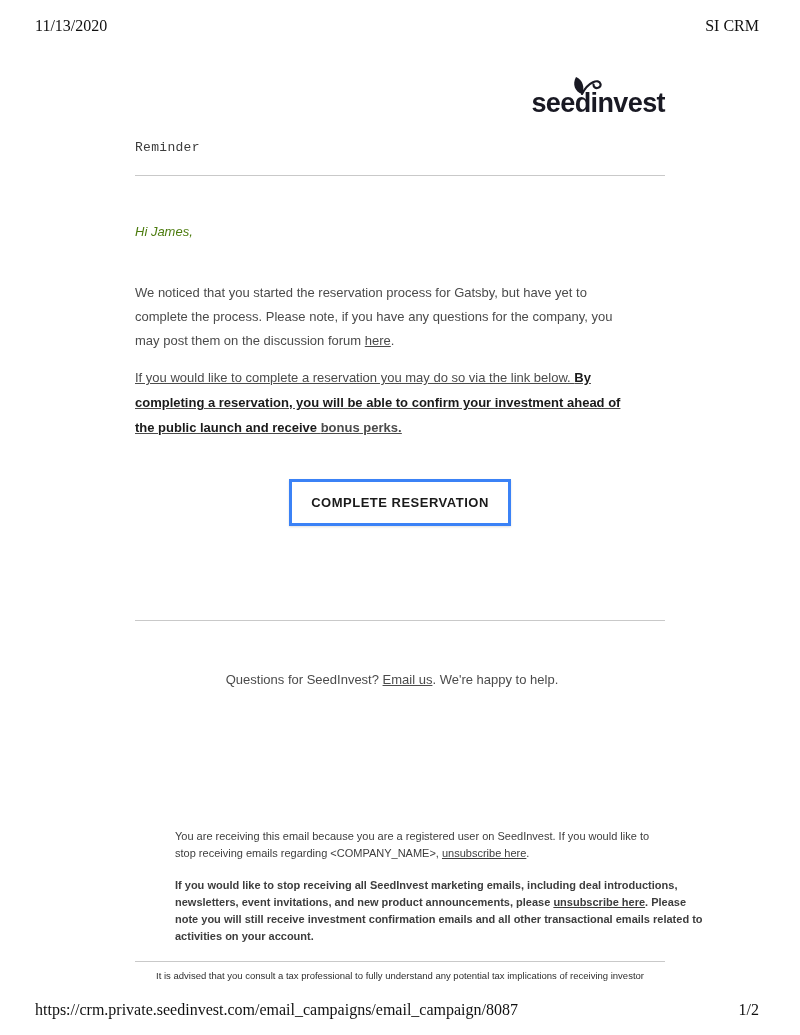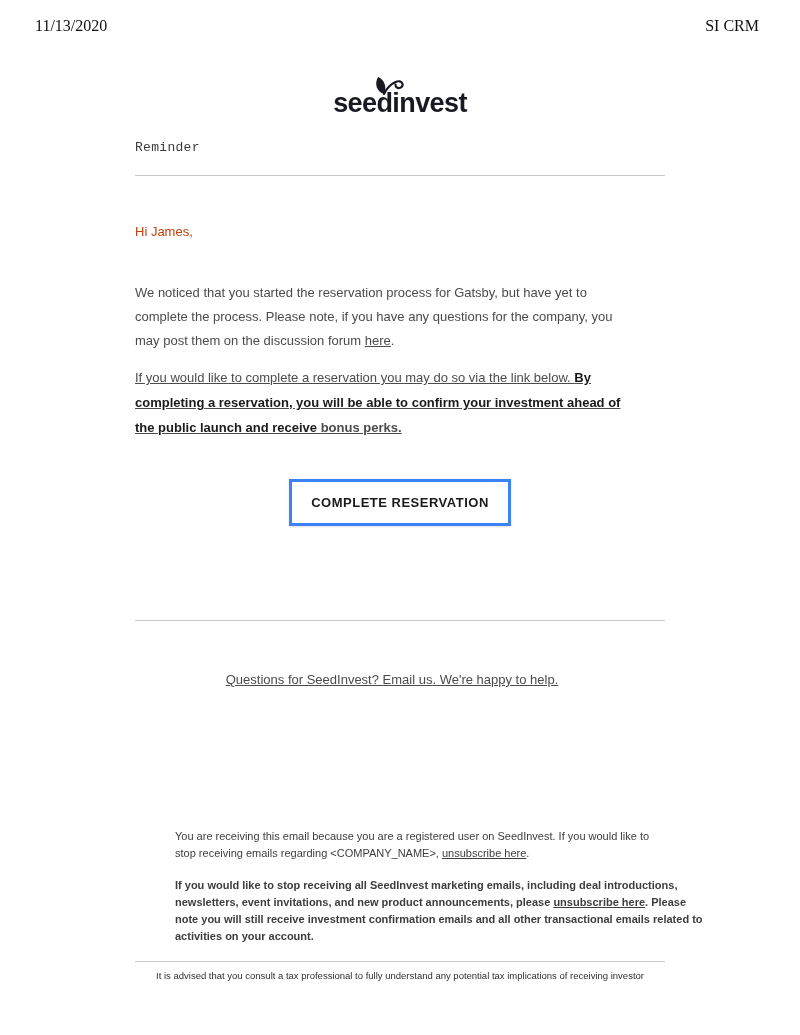--- a/index.html
+++ b/index.html
@@ -17,41 +17,41 @@
     font-size: 16px; color: #111111;
   }
   .print-header { top: 17px; }
   .ph-title { position: absolute; left: 0; right: 0; text-align: right; }
   .print-footer { top: 1001px; }
   .pf-page { position: absolute; right: 0; top: 0; }
 
   
   .email { position: absolute; left: 135px; width: 530px; top: 0; }
 
-  .logo { position: absolute; top: 88px; left: 0; right: 0; text-align: center; }
+  .logo { position: absolute; top: 88px; left: 0; right: 0; text-align: right; }
   .logo-inner { position: relative; display: inline-block; }
   .logo-text {
     font-size: 27px; font-weight: 700; letter-spacing: -0.6px;
     color: #191923;
   }
   .sprout { position: absolute; top: -13px; left: 36px; }
 
   .reminder {
     position: absolute; top: 140px; left: 0; right: 0; text-align: left;
     font-size: 13px; color: #3c3c3c; letter-spacing: 0.3px; font-family: Liberation Mono, monospace;
   }
 
   .hr { position: absolute; left: 0; right: 0; border-top: 1px solid #c9c9c9; height: 0; }
   .hr1 { top: 175px; }
   .hr2 { top: 620px; }
   .hr3 { top: 961px; }
 
   .greeting {
     position: absolute; top: 224px; left: 0;
-    font-size: 13px; color: #c2410c;
+    font-size: 13px; color: #4d7c0f; font-style: italic;
   }
 
   .para {
     position: absolute; left: 0; white-space: pre;
     font-size: 13px; color: #4b4b4b;
   }
   .para1 { top: 281px; line-height: 24px; }
   .para2 { top: 365px; line-height: 25px; text-decoration: underline; }
   .bold { font-weight: 700; color: #1a1a1a; }
   .link { color: inherit; text-decoration: underline; cursor: pointer; }
@@ -60,21 +60,21 @@
   .button {
     display: inline-block; width: 216px; height: 41px; line-height: 41px;
     border: 3px solid #3b82f6; background: #ffffff;
     font-size: 13px; font-weight: 700; letter-spacing: 0.5px; color: #1a1a1a;
     text-align: center; cursor: pointer; text-decoration: none;
     box-shadow: 0 1px 2px rgba(0,0,0,0.12);
   }
 
   .questions {
     position: absolute; top: 672px; left: 0; right: 16px; text-align: center;
-    font-size: 13px; color: #4b4b4b; white-space: pre; text-decoration: underline;
+    font-size: 13px; color: #4b4b4b; white-space: pre;
   }
 
   .footnote {
     position: absolute; left: 0; white-space: pre;
     font-size: 11px; line-height: 17px; color: #3d3d3d; margin-left: 40px;
   }
   .f1 { top: 828px; }
   .f2 { top: 877px; font-weight: bold; }
 
   .fineprint {
@@ -133,14 +133,18 @@
 newsletters, event invitations, and new product announcements, please </span><a class="link">unsubscribe here</a><span>. Please
 note you will still receive investment confirmation emails and all other transactional emails related to
 activities on your account.</span></div>
 
     <div class="hr hr3"></div>
 
     <div class="fineprint">It is advised that you consult a tax professional to fully understand any potential tax implications of receiving investor</div>
 
   </div>
 
+  <div class="print-footer">
+    <span class="pf-url">https://crm.private.seedinvest.com/email_campaigns/email_campaign/8087</span>
+    <span class="pf-page">1/2</span>
+  </div>
 
 </div>
 
 </body></html>

